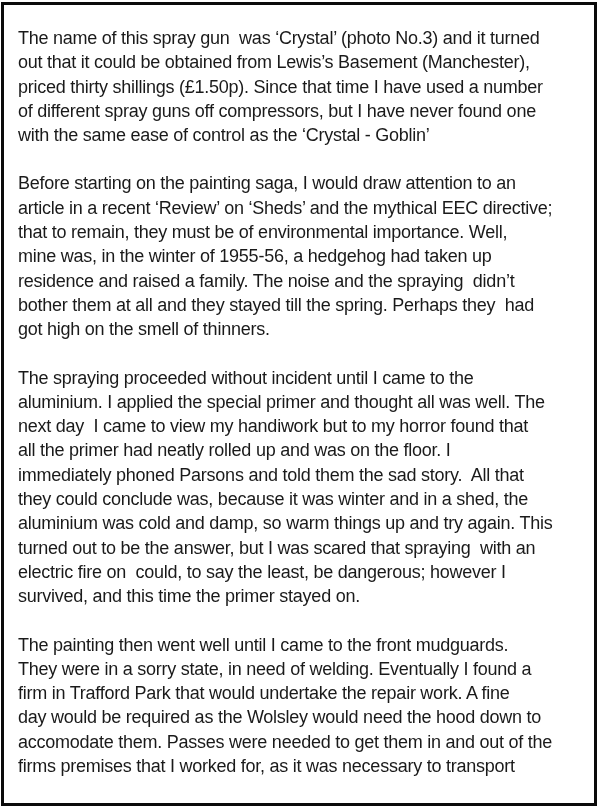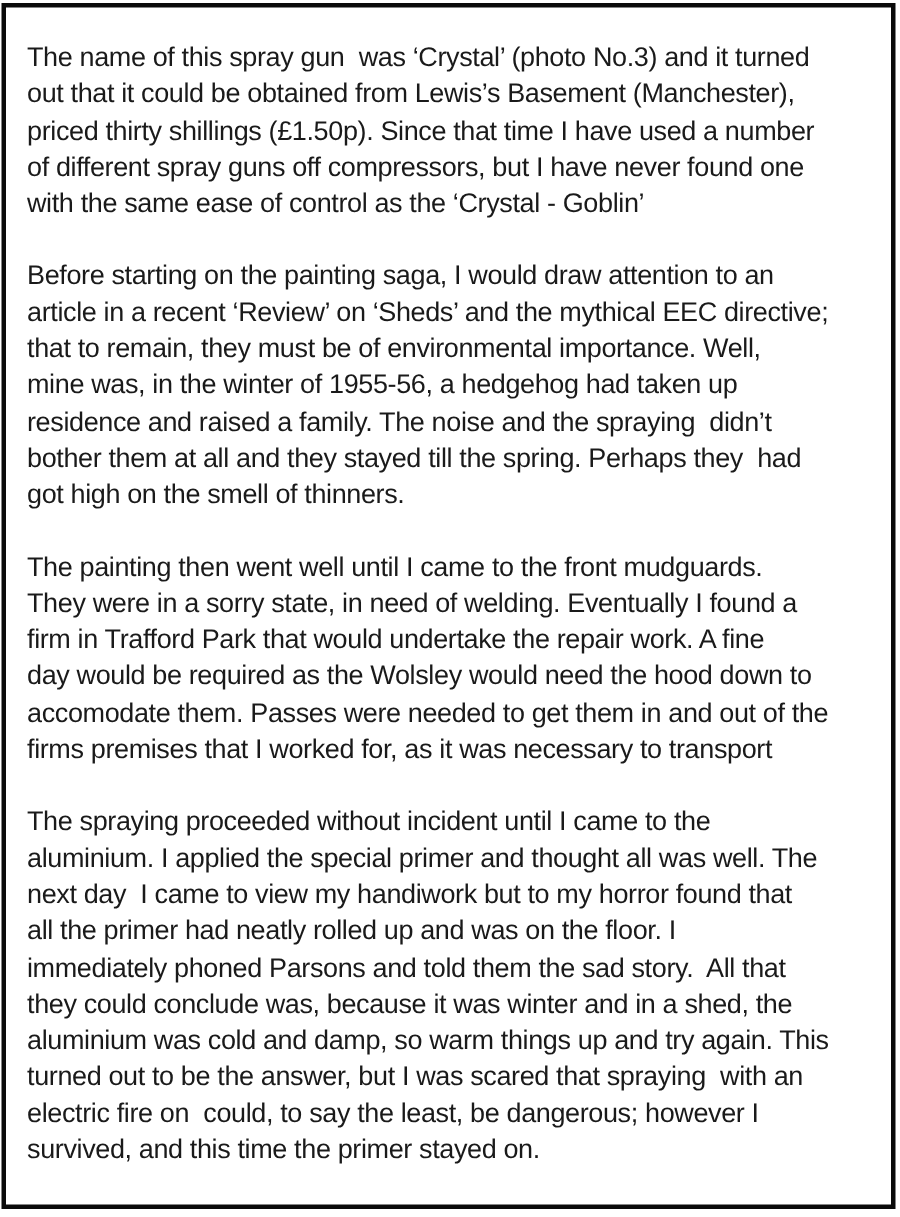--- a/index.html
+++ b/index.html
@@ -55,30 +55,30 @@
 priced thirty shillings (£1.50p). Since that time I have used a number
 of different spray guns off compressors, but I have never found one
 with the same ease of control as the ‘Crystal - Goblin’</div>
     <div class="paragraph">Before starting on the painting saga, I would draw attention to an
 article in a recent ‘Review’ on ‘Sheds’ and the mythical EEC directive;
 that to remain, they must be of environmental importance. Well,
 mine was, in the winter of 1955-56, a hedgehog had taken up
 residence and raised a family. The noise and the spraying  didn’t
 bother them at all and they stayed till the spring. Perhaps they  had
 got high on the smell of thinners.</div>
-    <div class="paragraph">The painting then went well until I came to the front mudguards.
-They were in a sorry state, in need of welding. Eventually I found a
-firm in Trafford Park that would undertake the repair work. A fine
-day would be required as the Wolsley would need the hood down to
-accomodate them. Passes were needed to get them in and out of the
-firms premises that I worked for, as it was necessary to transport</div>
     <div class="paragraph">The spraying proceeded without incident until I came to the
 aluminium. I applied the special primer and thought all was well. The
 next day  I came to view my handiwork but to my horror found that
 all the primer had neatly rolled up and was on the floor. I
 immediately phoned Parsons and told them the sad story.  All that
 they could conclude was, because it was winter and in a shed, the
 aluminium was cold and damp, so warm things up and try again. This
 turned out to be the answer, but I was scared that spraying  with an
 electric fire on  could, to say the least, be dangerous; however I
 survived, and this time the primer stayed on.</div>
+    <div class="paragraph">The painting then went well until I came to the front mudguards.
+They were in a sorry state, in need of welding. Eventually I found a
+firm in Trafford Park that would undertake the repair work. A fine
+day would be required as the Wolsley would need the hood down to
+accomodate them. Passes were needed to get them in and out of the
+firms premises that I worked for, as it was necessary to transport</div>
   </div>
 </div>
 
 </body></html>

